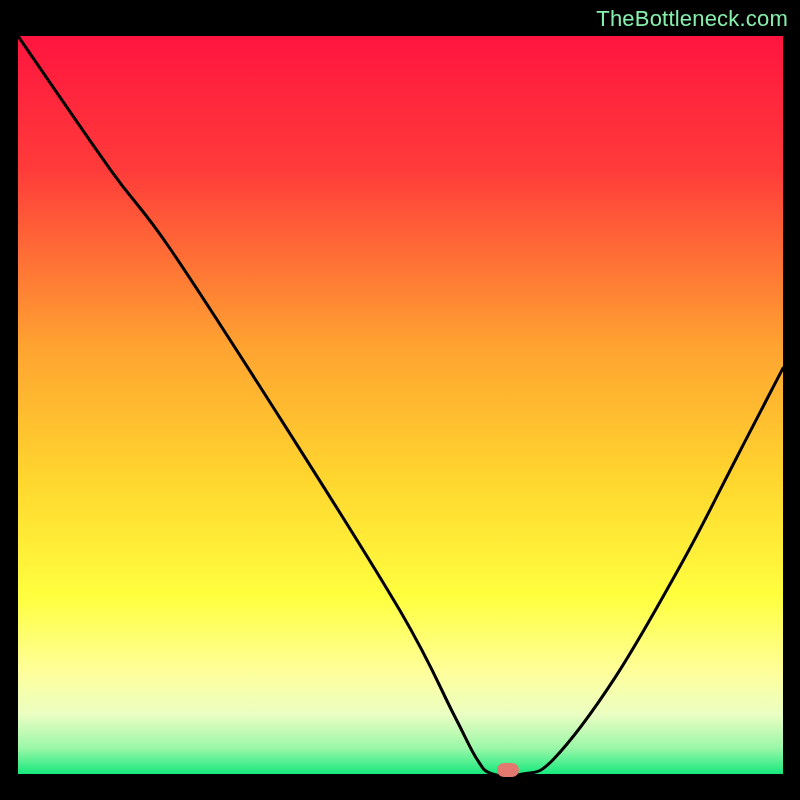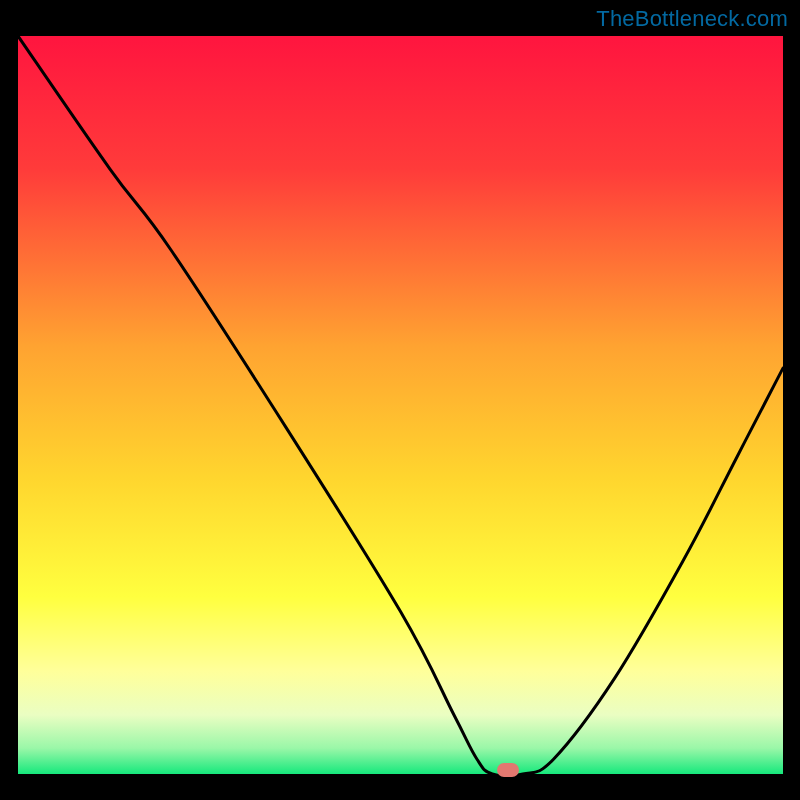--- a/index.html
+++ b/index.html
@@ -10,21 +10,21 @@
     position: relative;
     font-family: Arial, sans-serif;
     overflow: hidden;
   }
   .watermark {
     position: absolute;
     top: 6px;
     right: 12px;
     font-size: 22px;
     font-weight: 500;
-    color: #0369a1;
+    color: #86efac;
     letter-spacing: 0.2px;
     z-index: 10;
   }
   .plot-area {
     position: absolute;
     left: 18px;
     top: 36px;
     width: 765px;
     height: 738px;
   }

